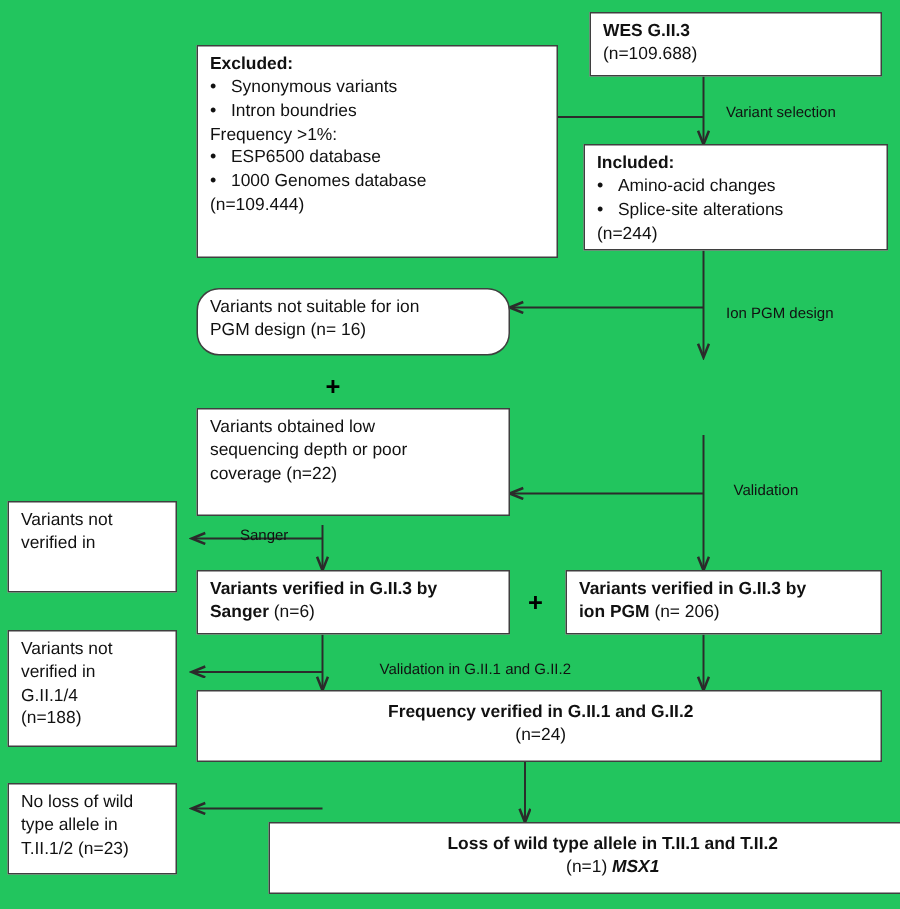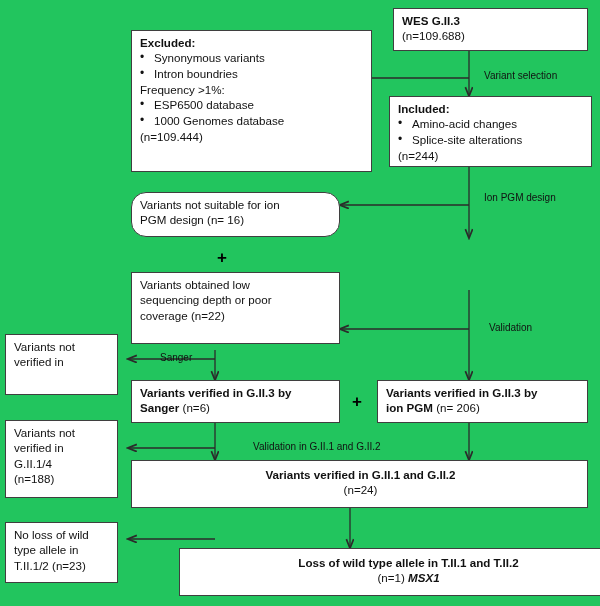--- a/index.html
+++ b/index.html
@@ -182,41 +182,41 @@
   </div>
 
   <div class="box" style="left:5px; top:420px; width:113px; height:78px;">
     <div>Variants not</div>
     <div>verified in</div>
     <div>G.II.1/4</div>
     <div>(n=188)</div>
   </div>
 
   <div class="box center" style="left:131px; top:460px; width:457px; height:48px; padding-top:6px;">
-    <div class="b">Variants verified in G.II.1 and G.II.2</div>
+    <div class="b">Frequency verified in G.II.1 and G.II.2</div>
     <div>(n=24)</div>
   </div>
 
   <div class="box" style="left:5px; top:522px; width:113px; height:61px;">
     <div>No loss of wild</div>
     <div>type allele in</div>
     <div>T.II.1/2 (n=23)</div>
   </div>
 
   <div class="box center" style="left:131px; top:548px; width:457px; height:48px; padding-top:6px;margin-left:48px;">
     <div class="b">Loss of wild type allele in T.II.1 and T.II.2</div>
     <div>
       <span>(n=1)</span>
       <span class="b i">MSX1</span>
     </div>
   </div>
 
   <div class="edge-label" style="left:484px; top:70px;">Variant selection</div>
 
-  <div class="edge-label" style="left:484px; top:192px;">Ion PGM design</div>
+  <div class="edge-label" style="left:484px; top:204px;">Ion PGM design</div>
 
   <div class="edge-label" style="left:489px; top:322px;">Validation</div>
 
   <div class="edge-label" style="left:160px; top:352px;">Sanger</div>
 
   <div class="edge-label" style="left:253px; top:441px;">Validation in G.II.1 and G.II.2</div>
 
   <div class="plus" style="left:217px; top:249px;">+</div>
 
   <div class="plus" style="left:352px; top:393px;">+</div>

